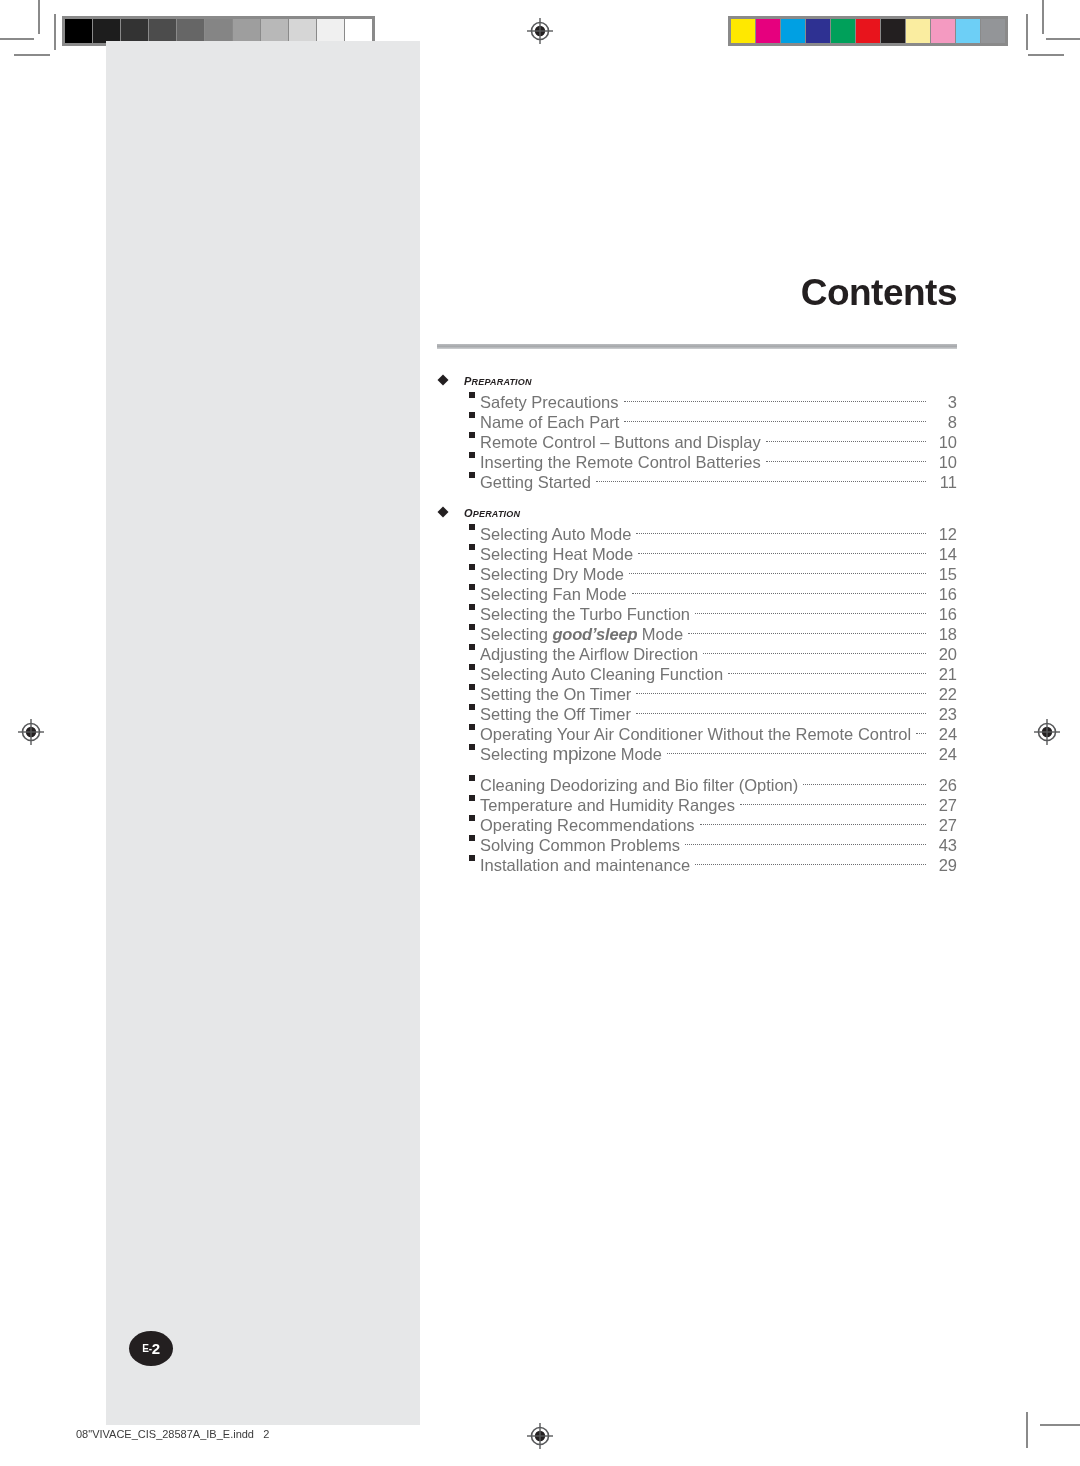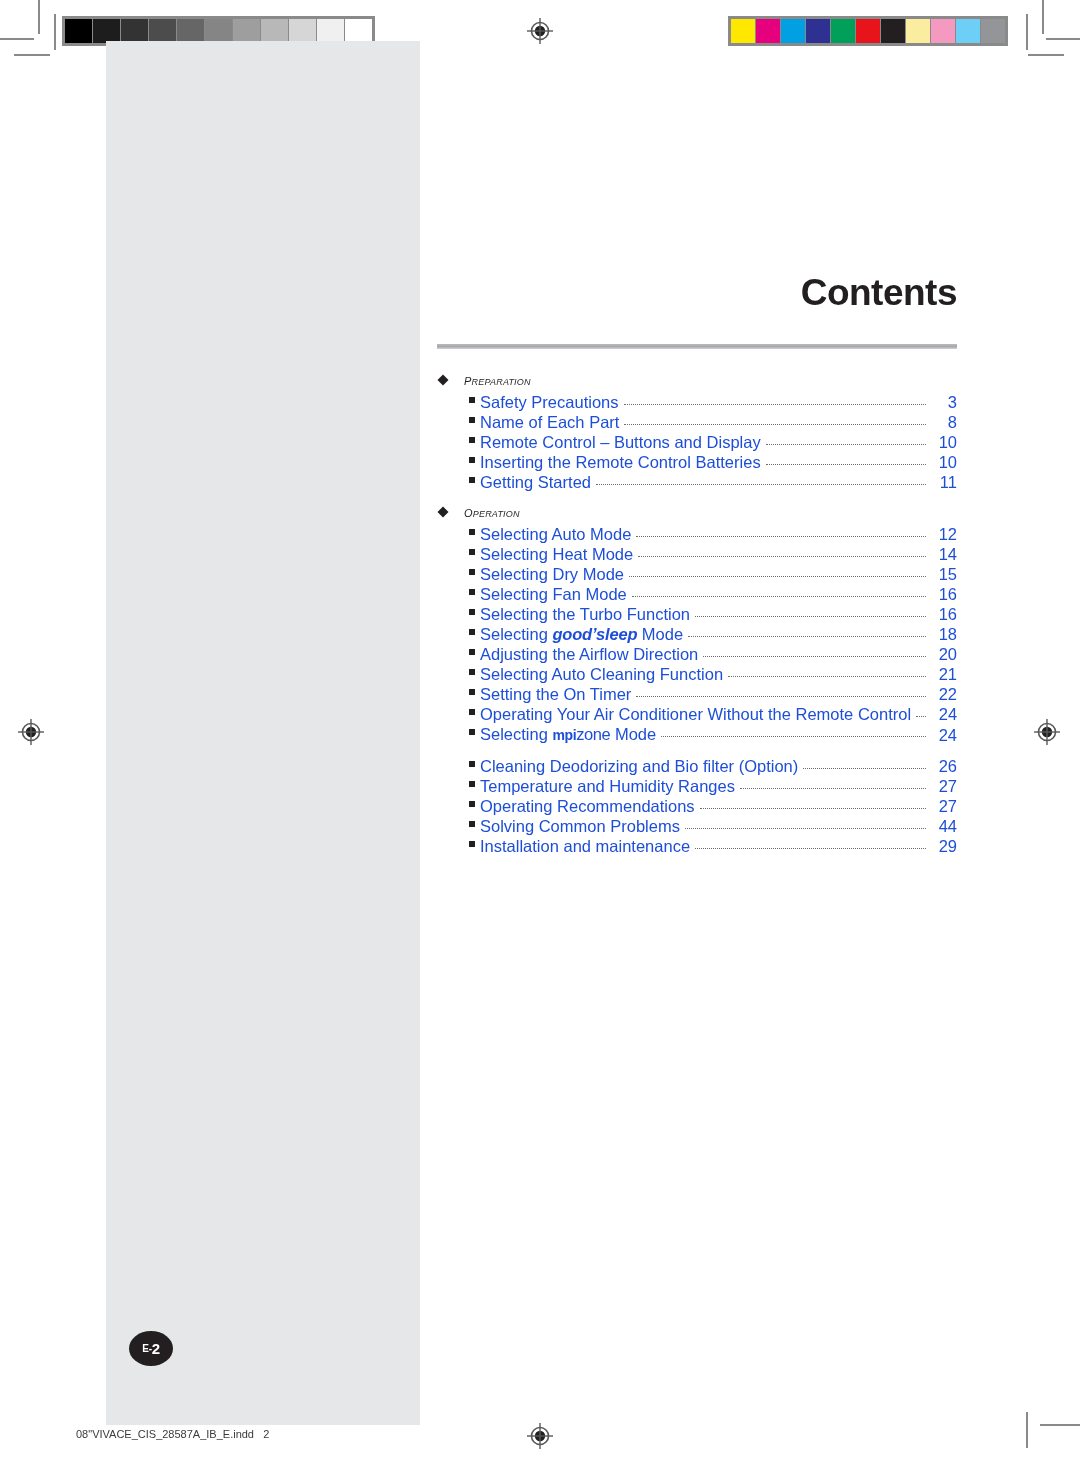--- a/index.html
+++ b/index.html
@@ -133,58 +133,58 @@
   }
   .diamond-icon {
     width: 12px;
     height: 12px;
     flex: 0 0 12px;
     margin-right: 15px;
     position: relative;
     top: 1px;
   }
   .section-label {
-    font-weight: normal;
+    font-weight: bold;
     font-style: italic;
     font-size: 13px;
     letter-spacing: 0.2px;
     font-variant: small-caps;
     text-transform: lowercase;
     color: #231f20;
   }
   .section-label::first-letter { font-size: 16px; }
 
   .toc-entry {
     display: flex;
-    align-items: center;
+    align-items: flex-start;
     font-size: 16.5px;
     line-height: 20px;
-    color: #1d4ed8;
+    color: #737373;
     padding-left: 32px;
   }
   .sq-icon {
     width: 6px;
     height: 6px;
     background: #231f20;
     flex: 0 0 6px;
     margin-right: 5px;
     margin-bottom: 5px;
   }
   .entry-text {
     white-space: nowrap;
     flex: 0 0 auto;
   }
   .entry-text .brand-gs {
     font-weight: bold;
     letter-spacing: -0.2px;
     font-style: italic;
   }
   .entry-text .brand-mpi {
-    font-weight: bold;
-    font-size: 14px;
+    font-weight: normal;
+    font-size: 19px;
     letter-spacing: -0.4px;
   }
   .entry-text .brand-zone {
     letter-spacing: -0.4px;
   }
   .leader {
     flex: 1 1 auto;
     border-bottom: 1.5px dotted #6d6e71;
     margin: 0 5px 5px 5px;
     min-width: 10px;
@@ -388,20 +388,26 @@
           <span class="entry-page">21</span>
         </div>
         <div class="toc-entry">
           <span class="sq-icon"></span>
           <span class="entry-text">Setting the On Timer</span>
           <span class="leader"></span>
           <span class="entry-page">22</span>
         </div>
         <div class="toc-entry">
           <span class="sq-icon"></span>
+          <span class="entry-text">Setting the Off Timer</span>
+          <span class="leader"></span>
+          <span class="entry-page">23</span>
+        </div>
+        <div class="toc-entry">
+          <span class="sq-icon"></span>
           <span class="entry-text">Operating Your Air Conditioner Without the Remote Control</span>
           <span class="leader"></span>
           <span class="entry-page">24</span>
         </div>
         <div class="toc-entry">
           <span class="sq-icon"></span>
           <span class="entry-text">Selecting <span class="brand-mpi">mpi</span><span class="brand-zone">zone</span> Mode</span>
           <span class="leader"></span>
           <span class="entry-page">24</span>
         </div>
@@ -422,21 +428,21 @@
         <div class="toc-entry">
           <span class="sq-icon"></span>
           <span class="entry-text">Operating Recommendations</span>
           <span class="leader"></span>
           <span class="entry-page">27</span>
         </div>
         <div class="toc-entry">
           <span class="sq-icon"></span>
           <span class="entry-text">Solving Common Problems</span>
           <span class="leader"></span>
-          <span class="entry-page">44</span>
+          <span class="entry-page">43</span>
         </div>
         <div class="toc-entry">
           <span class="sq-icon"></span>
           <span class="entry-text">Installation and maintenance</span>
           <span class="leader"></span>
           <span class="entry-page">29</span>
         </div>
       </div>
     </div>
 </div>

